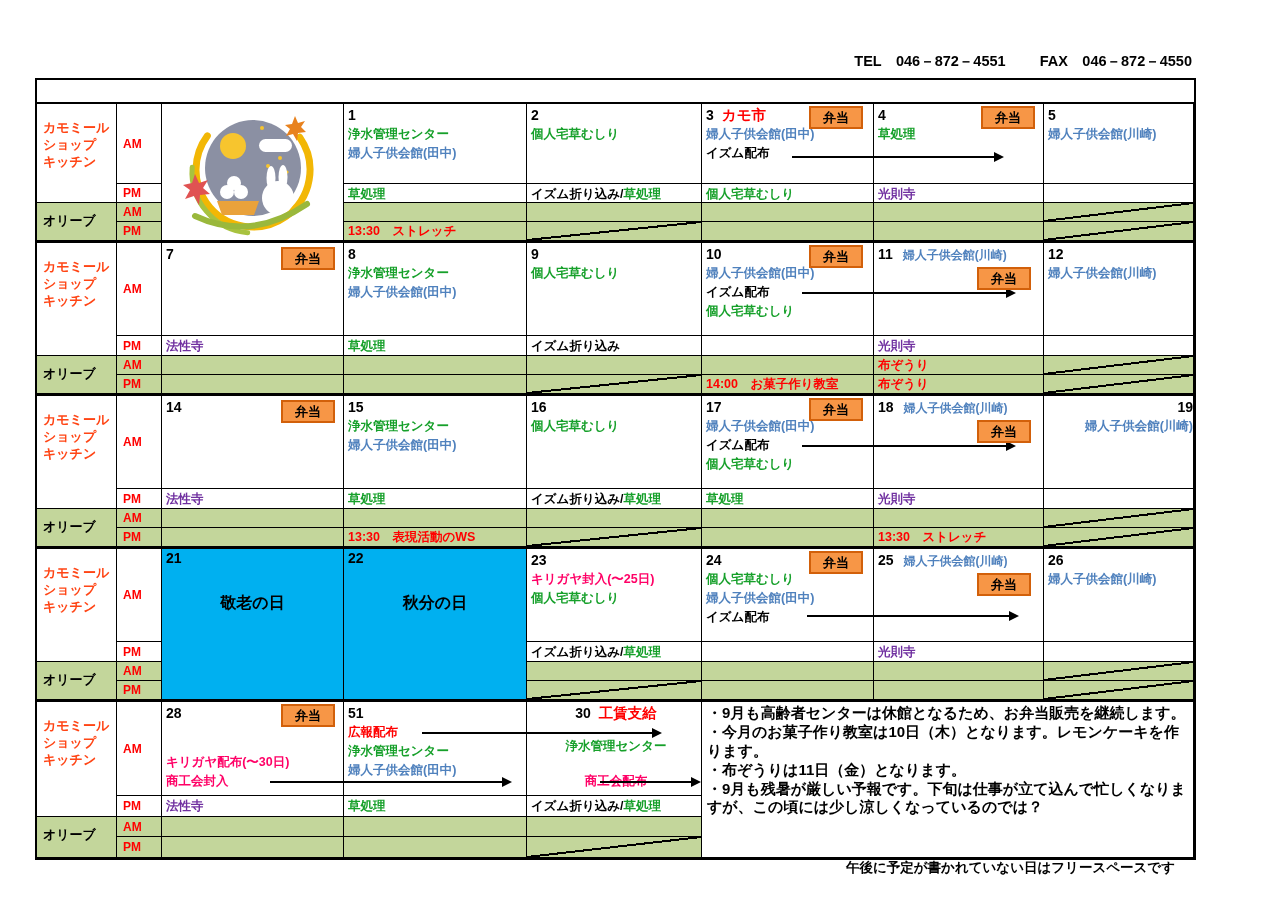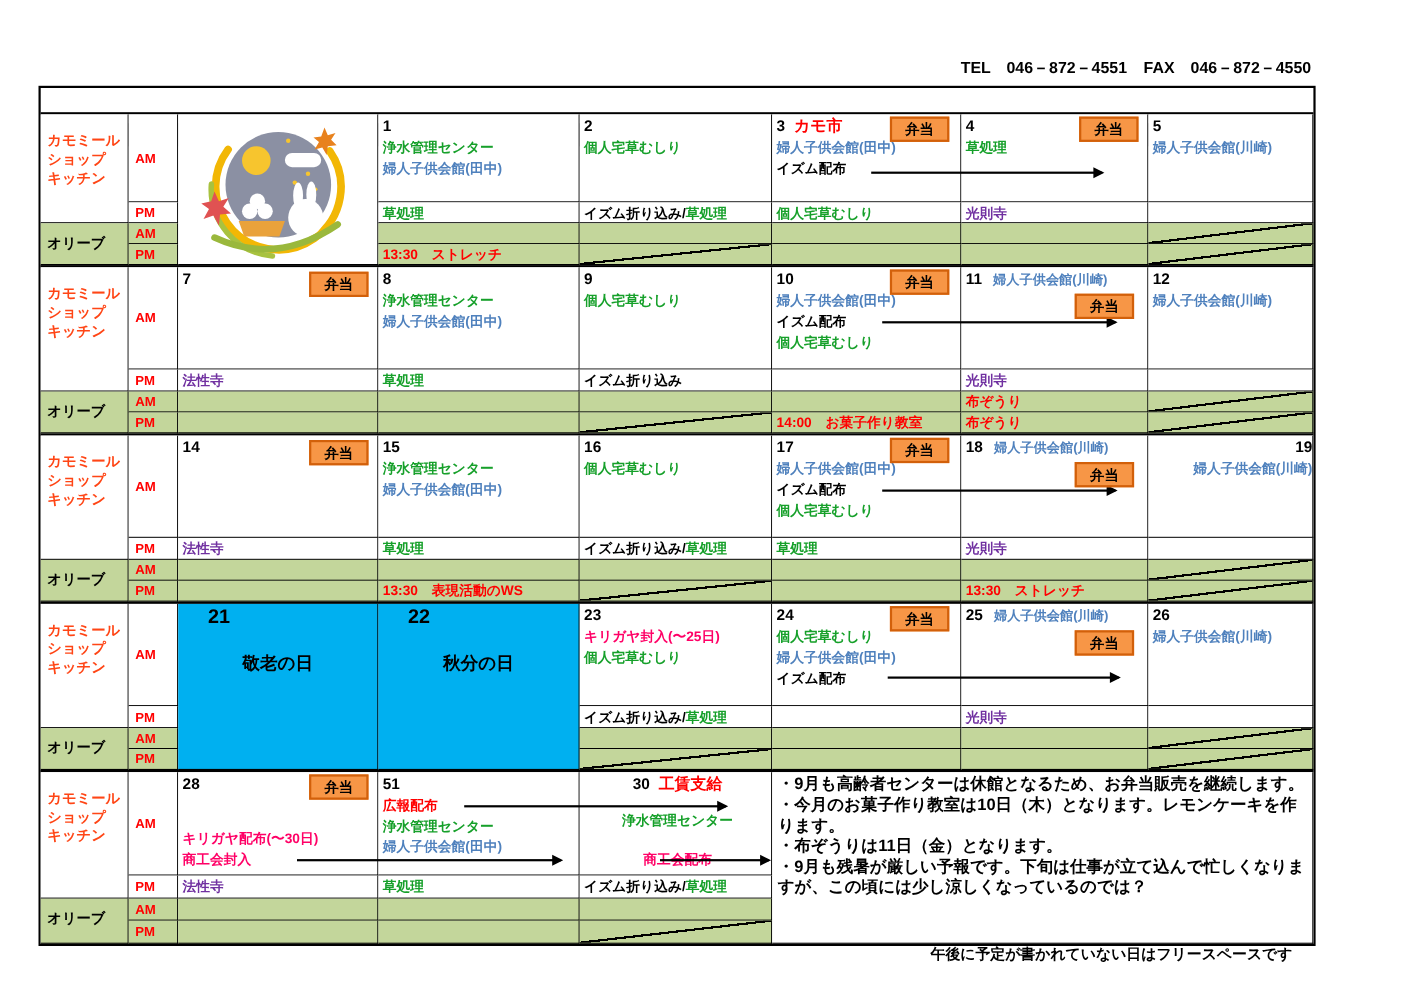--- a/index.html
+++ b/index.html
@@ -2,21 +2,21 @@
 <html style="--red: #ff0000; --green: #16a02a; --blue: #4f81bd; --purple: #7030a0; --magenta: #ff0066; --label-orange: #ff4515; --sat-blue: #4f81bd; --olive-bg: #c3d69b; --holiday-blue: #00b0f0; --badge-bg: #f79646; --badge-border: #d2600a; --title-red: #ff3000; --title-blue: #4472b8;"><head>
 <meta charset="utf-8">
 <style>
   html,body{margin:0;padding:0;background:#fff;}
   .page{position:relative;width:1280px;height:904px;background:#fff;
         font-family:"Liberation Sans",sans-serif;font-weight:bold;color:#000;}
   .title{position:absolute;left:43px;top:16px;font-size:19px;white-space:nowrap;}
   .title .t-shop{color:var(--title-red);}
   .title .t-kitchen{color:var(--title-blue);}
   .contact{position:absolute;left:35px;top:52px;width:1157px;text-align:right;font-size:14.5px;}
-  .contact span{margin-left:11px;}
+  .contact span{margin-left:30px;}
   .cal{position:absolute;left:35px;top:78px;width:1157px;border:2px solid #000;box-sizing:content-box;}
   .hrow,.week{display:grid;grid-template-columns:80px 45px 182px 183px 175px 172px 170px 150px;}
   .hrow{height:22px;}
   .hcell{border-right:1px solid #000;font-size:16px;padding:3px 0 0 4px;box-sizing:border-box;margin-top:32px;}
   .hcell:last-child{border-right:none;}
   .week{position:relative;border-top:2px solid #000;}
   .cell{position:relative;border-right:1px solid #000;border-bottom:1px solid #000;box-sizing:border-box;background:#fff;overflow:visible;}
   .week .cell:last-of-type{}
   .green{background:var(--olive-bg);}
   .label-kamo{color:var(--label-orange);font-size:13px;line-height:1.3;padding:16px 0 0 6px;}
@@ -33,21 +33,21 @@
   .c-r{color:var(--red);} .c-g{color:var(--green);} .c-b{color:var(--blue);}
   .c-p{color:var(--purple);} .c-m{color:var(--magenta);} .c-k{color:#000;}
   .c-red{color:var(--red);} .c-satblue{color:var(--sat-blue);}
   .diag{background-image:linear-gradient(to bottom right,transparent calc(50% - 1px),#000 calc(50% - 1px),#000 calc(50% + 1px),transparent calc(50% + 1px));}
   .badge{position:absolute;z-index:4;background:var(--badge-bg);border:2px solid var(--badge-border);
          padding:1px 12px;font-size:13px;line-height:17px;color:#000;}
   .arrow{position:absolute;z-index:3;height:2px;background:#000;}
   .arrow::after{content:'';position:absolute;right:-2px;top:-4px;width:0;height:0;
     border-left:10px solid #000;border-top:5px solid transparent;border-bottom:5px solid transparent;}
   .holiday{background:var(--holiday-blue);}
-  .holiday .hnum{position:absolute;top:1px;left:4px;font-size:18px;margin-left:23px;}
+  .holiday .hnum{position:absolute;top:1px;left:4px;font-size:14px;}
   .holiday .hlabel{margin-top:44px;text-align:center;font-size:16px;}
   .img-cell{display:flex;align-items:center;justify-content:center;}
   .notes-cell{padding:2px 5px;font-size:15px;line-height:1.26;white-space:normal;}
   .notes-cell p{margin:0;}
   .footer-note{position:absolute;left:35px;top:859px;width:1140px;text-align:right;font-size:13.5px;}
 </style>
 </head>
 <body>
 
 <div class="page">

